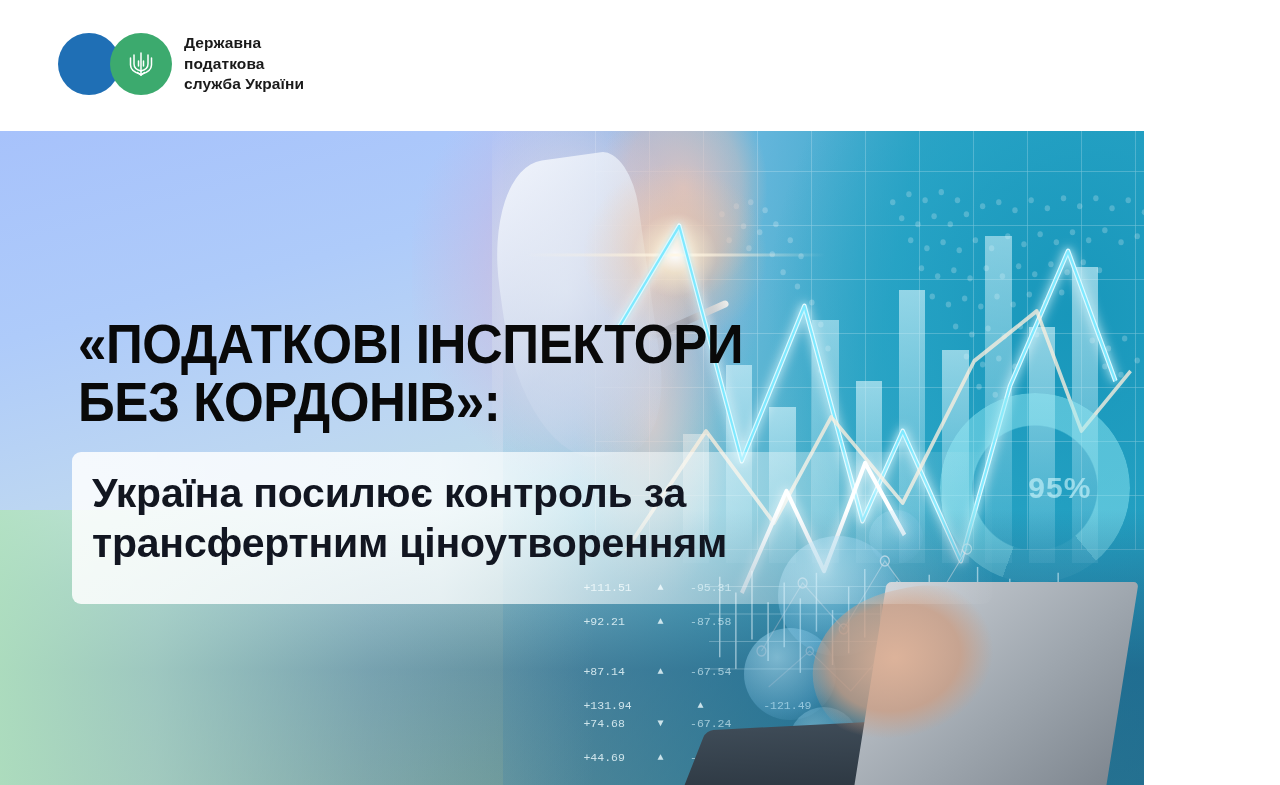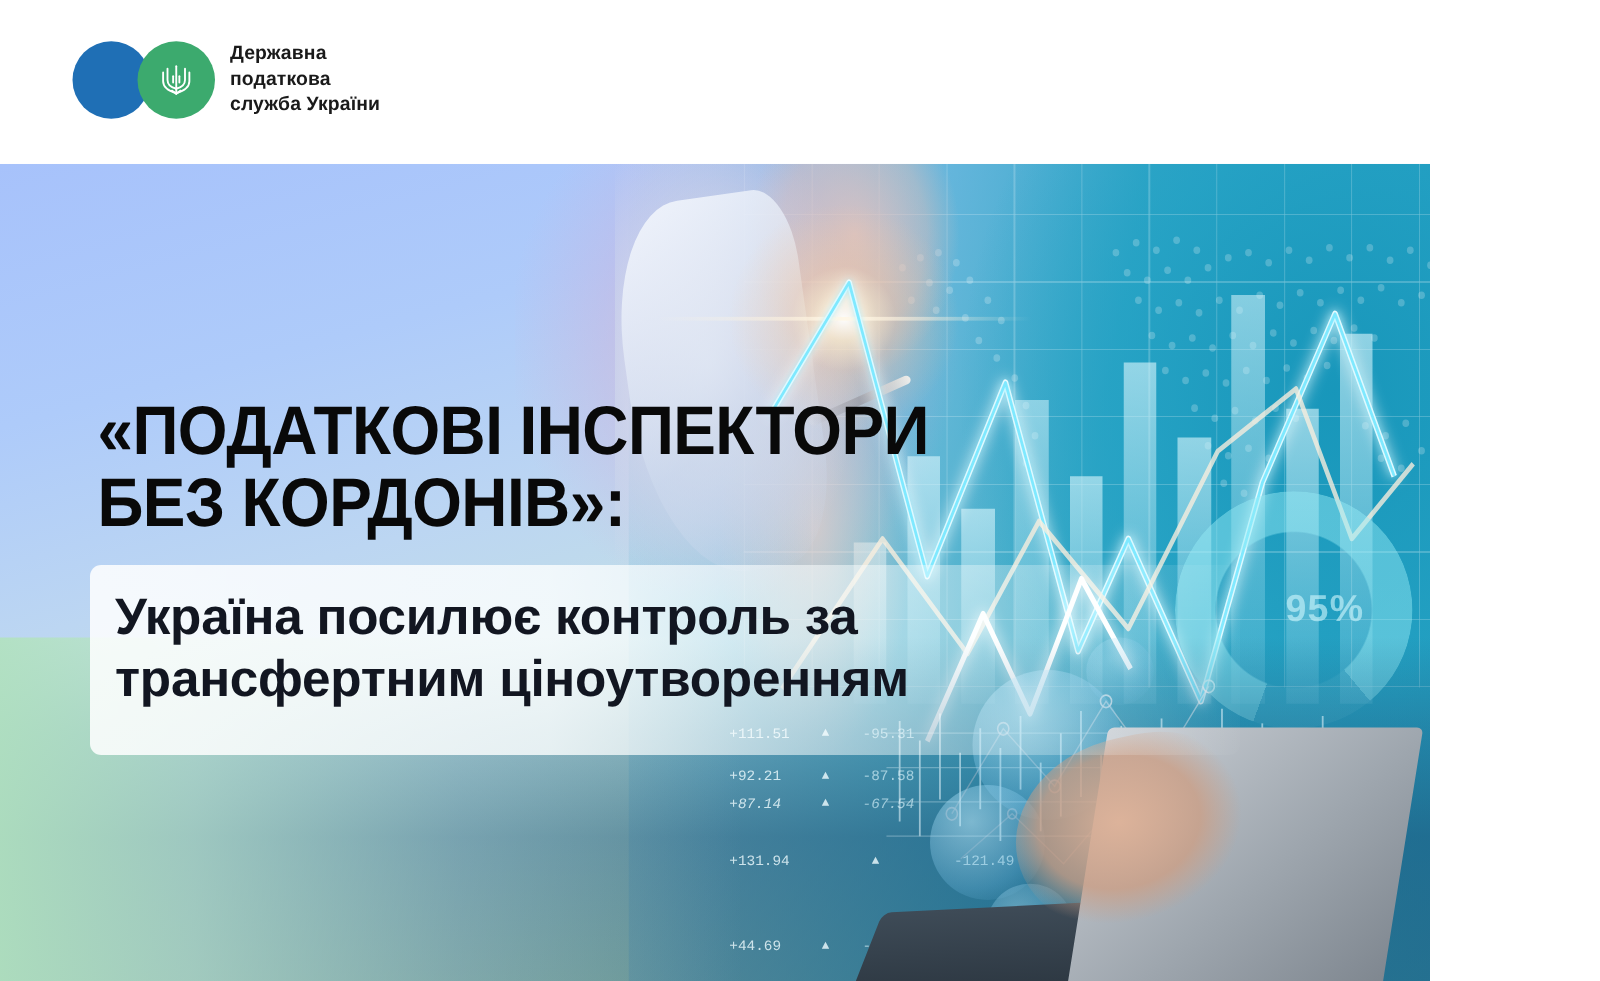--- a/index.html
+++ b/index.html
@@ -326,29 +326,34 @@
       <div class="trow" style="top:0px;">
         <span class="tval">+111.51</span>
         <span class="tarrow">▲</span>
         <span class="tdelta">-95.31</span>
       </div>
       <div class="trow" style="top:34px;">
         <span class="tval">+92.21</span>
         <span class="tarrow">▲</span>
         <span class="tdelta">-87.58</span>
       </div>
-      <div class="trow" style="top:56px;font-style:italic;">
+      <div class="trow" style="top:84px;">
         <span class="tval">+87.14</span>
         <span class="tarrow">▲</span>
         <span class="tdelta">-67.54</span>
       </div>
-      <div class="trow" style="top:102px;gap:48px;">
+      <div class="trow" style="top:118px;gap:48px;">
         <span class="tval">+131.94</span>
         <span class="tarrow">▲</span>
         <span class="tdelta">-121.49</span>
+      </div>
+      <div class="trow" style="top:136px;">
+        <span class="tval">+74.68</span>
+        <span class="tarrow">▼</span>
+        <span class="tdelta">-67.24</span>
       </div>
       <div class="trow" style="top:170px;">
         <span class="tval">+44.69</span>
         <span class="tarrow">▲</span>
         <span class="tdelta">-61.41</span>
       </div>
     </div>
 
     <svg class="candles" viewBox="0 0 460 120" preserveAspectRatio="none">
       <g stroke="#eaf9ff" stroke-width="1.6" fill="none">

